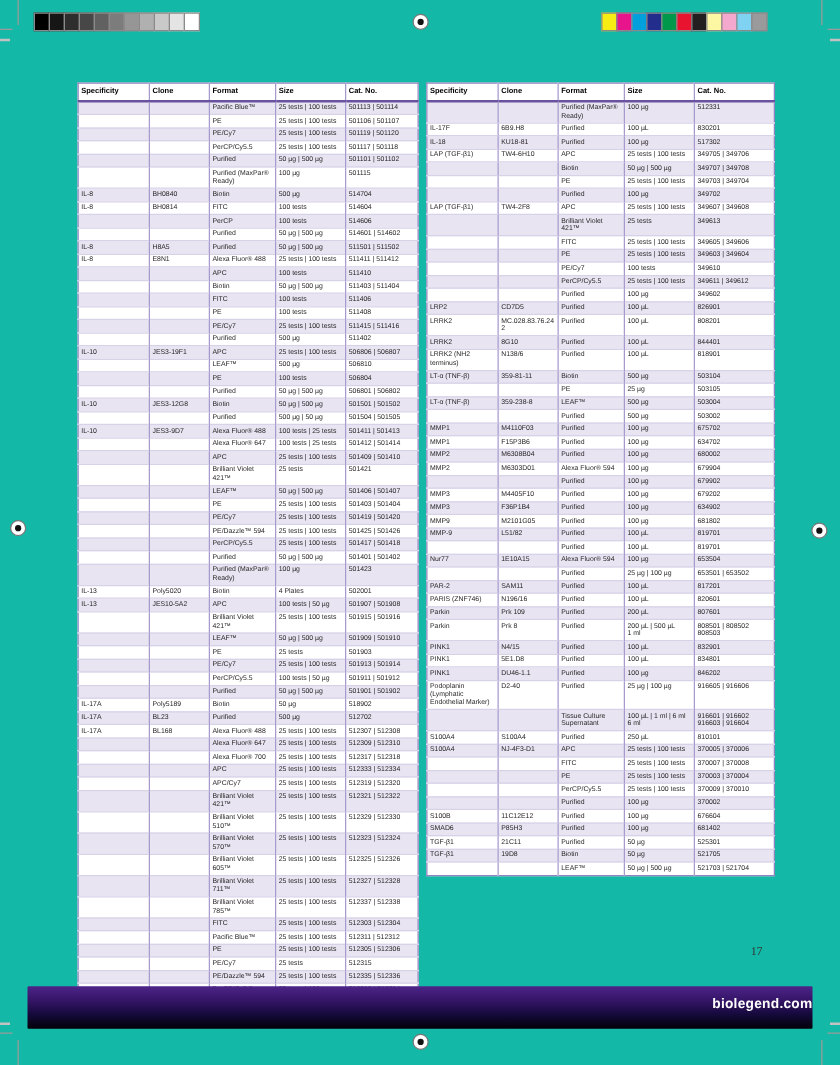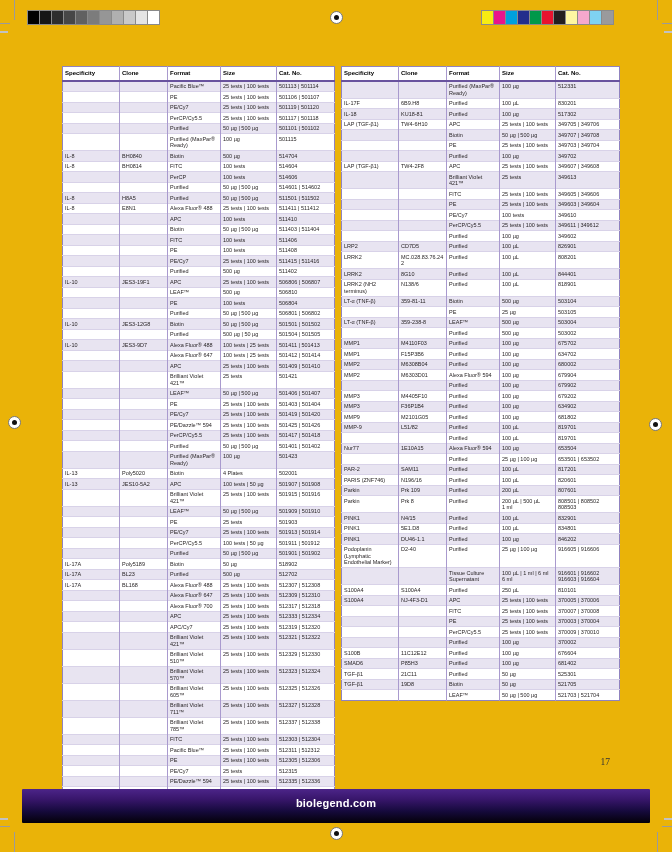--- a/index.html
+++ b/index.html
@@ -1,16 +1,16 @@
 <!DOCTYPE html>
 <html><head>
 <meta charset="utf-8">
 <style>
   html,body{margin:0;padding:0;background:#fff;}
-  #page{position:relative;width:672px;height:852px;background:#eab308;overflow:hidden;
+  #page{position:relative;width:672px;height:852px;background:#14b8a6;overflow:hidden;
         font-family:"Liberation Sans",sans-serif;color:#231f20;}
 
   
   .swatch-bar{position:absolute;display:flex;}
   .swatch-bar .sw{width:11px;height:13px;border:1px solid #8a8a8a;margin-left:-1px;}
   #grayscale-bar{left:28px;top:10px;}
   #colorcal-bar{left:482px;top:10px;}
 
   .regmark{position:absolute;width:11px;height:11px;border:1px solid #777;border-radius:50%;background:#fff;}
   .regmark::after{content:"";position:absolute;left:2.5px;top:2.5px;width:5px;height:5px;border-radius:50%;background:#111;}
@@ -33,21 +33,21 @@
   .cat-table col.c-spec{width:57px;}
   .cat-table col.c-clone{width:48px;}
   .cat-table col.c-format{width:53px;}
   .cat-table col.c-size{width:56px;}
 
   
   #page-number{position:absolute;top:757px;right:62px;font-family:"Liberation Serif",serif;
                font-size:9.5px;color:#333;}
   #footer-banner{position:absolute;left:22px;right:22px;top:789px;height:34px;
                  background:linear-gradient(180deg,#4c2589 0%,#38166b 30%,#160a3d 65%,#030008 100%);
-                 display:flex;align-items:center;justify-content:center;border-radius:1px;}
+                 display:flex;align-items:center;justify-content:flex-end;border-radius:1px;}
   #footer-banner span{color:#fff;font-weight:bold;font-size:11px;letter-spacing:0.2px;padding-bottom:6px;}
 </style>
 </head>
 <body>
 
 <div id="page">
 
   <div class="crop" style="left:14px;top:0;width:1px;height:20px;"></div>
   <div class="crop" style="left:0;top:23px;width:10px;height:1px;"></div>
   <div class="cropdash" style="left:0;top:31px;width:8px;height:2px;"></div>

